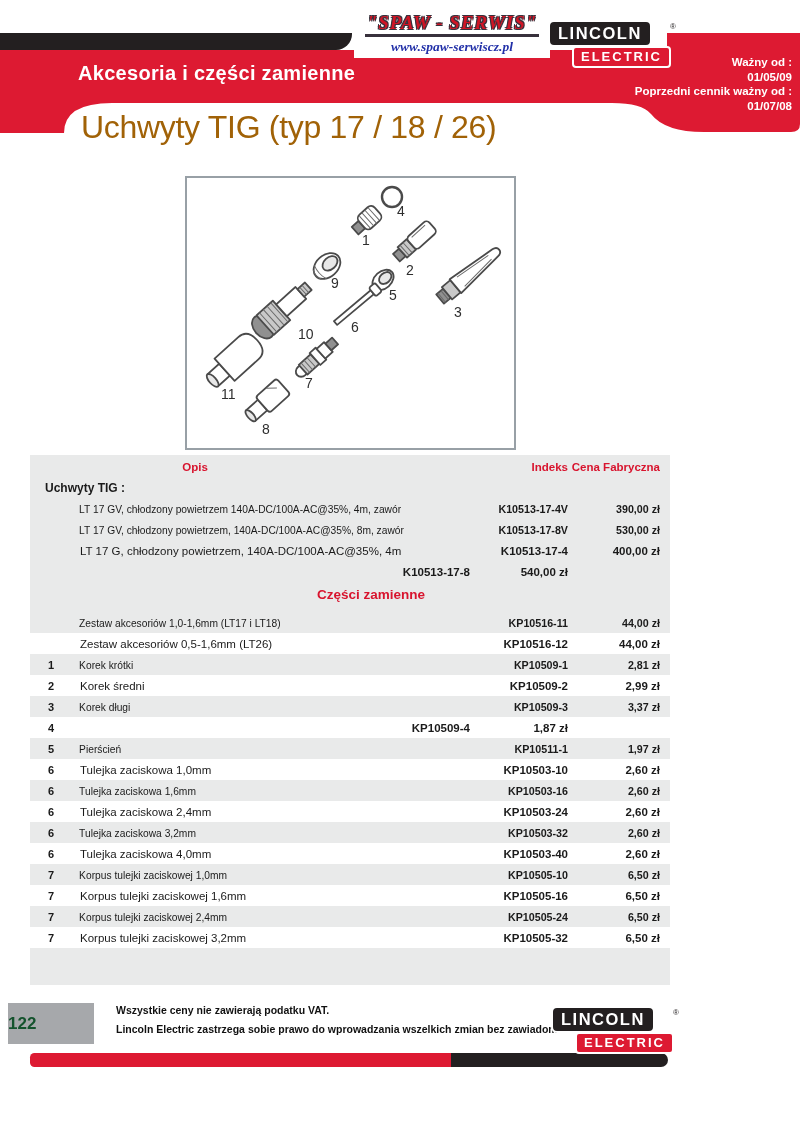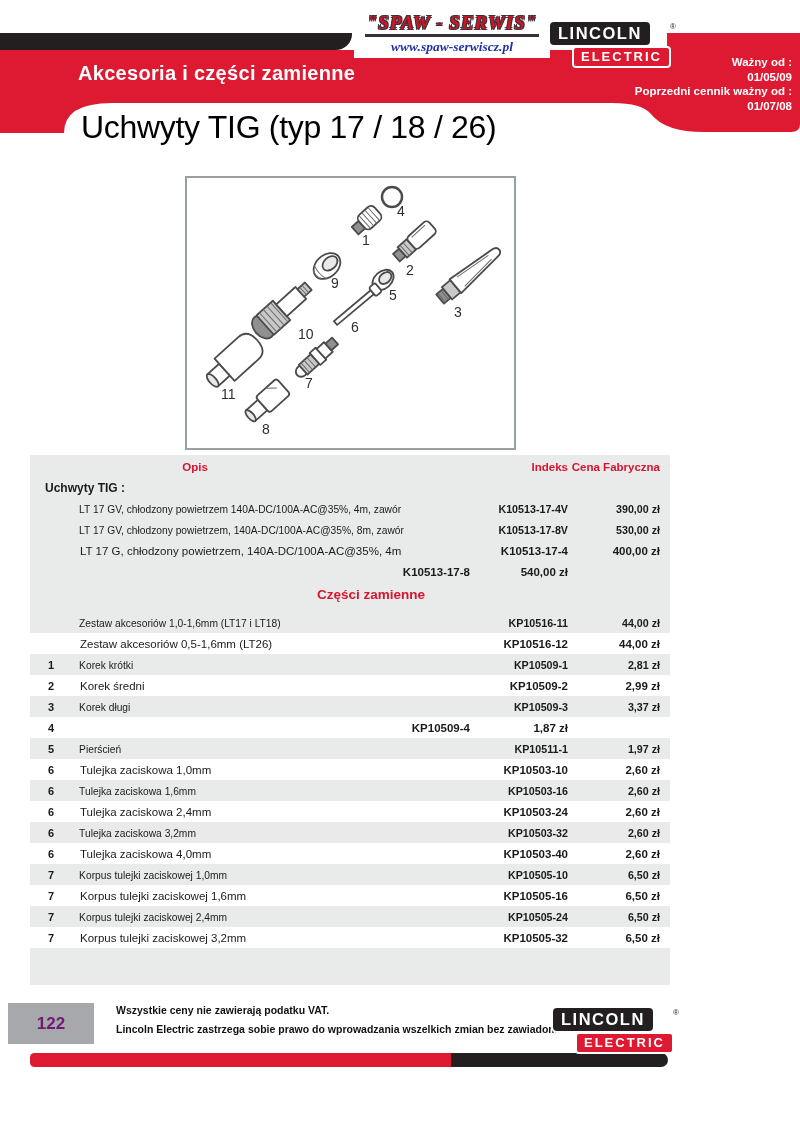--- a/index.html
+++ b/index.html
@@ -30,21 +30,21 @@
   .lincoln .rb { display:inline-block; background:#dd1a32; color:#fff; font-weight:bold;
                  font-size:13px; letter-spacing:2px; line-height:16px; padding:1px 7px;
                  border:2px solid #fff; border-radius:4px; margin:-5px 0 0 24px; position:relative; }
   .lincoln-header { left:548px; top:20px; }
   .lincoln-footer { left:551px; top:1006px; }
 
   .validity { position:absolute; right:8px; top:55px; width:210px; text-align:right; z-index:2;
               color:#fff; font-weight:bold; font-size:11.5px; line-height:14.5px; }
   .band-title { position:absolute; left:78px; top:62px; z-index:2; color:#fff; font-weight:bold;
                 font-size:20px; letter-spacing:.3px; }
-  .page-title { position:absolute; left:81px; top:108px; z-index:2; color:#000000;
+  .page-title { position:absolute; left:81px; top:108px; z-index:2; color:#a16207;
                 font-size:32px; line-height:38px; letter-spacing:-.3px; }
 
   
   .diagram { position:absolute; left:185px; top:176px; width:331px; height:274px;
              background:#fff; border:2px solid #98a0a6; z-index:1; }
   .part-label { position:absolute; font-size:14px; color:#2e2e2e; }
 
   
   .pricetable { position:absolute; left:30px; top:455px; width:640px; height:530px;
                 background:#e9eaea; font-size:11.5px; }
@@ -60,22 +60,22 @@
   .cell-price { text-align:right; font-weight:bold; white-space:nowrap; }
   .row.alt { background:#fff; }
   .row.cond .cell-desc  { transform:scaleX(.89); transform-origin:0 50%; }
   .row.cond .cell-index { transform:scaleX(.93); transform-origin:100% 50%; }
   .row.cond .cell-price { transform:scaleX(.93); transform-origin:100% 50%; }
   .spare-heading { height:20px; line-height:20px; text-align:center; color:#d8142e;
                    font-weight:bold; font-size:13.5px; margin-top:3px; margin-bottom:7px;margin-left:42px; }
 
   
   .page-number-box { position:absolute; left:8px; top:1003px; width:86px; height:41px;
-                     background:#a6a8ab; color:#701a75; font-weight:bold; font-size:17px;
-                     display:flex; align-items:center; justify-content:center; }
+                     background:#a6a8ab; color:#14532d; font-weight:bold; font-size:17px;
+                     display:flex; align-items:center; justify-content:flex-start; }
   .foot-note { position:absolute; left:116px; font-weight:bold; font-size:10.5px; color:#111; }
   .note1 { top:1004px; } .note2 { top:1023px; }
   .bottom-bar { position:absolute; left:30px; top:1053px; width:638px; height:14px;
                 background:linear-gradient(90deg,#dd1a32 0 66%,#231f20 66% 100%);
                 border-radius:7px 11px 11px 7px; }
 
   svg .ln { stroke:#4a4a4a; stroke-width:1.8; fill:#fff; stroke-linejoin:round; }
   svg .dk { fill:#909090; } svg .md { fill:#c9c9c9; } svg .lt { fill:#e8e8e8; }
   svg .thin { stroke:#6a6a6a; stroke-width:1; fill:none; }
 </style>

